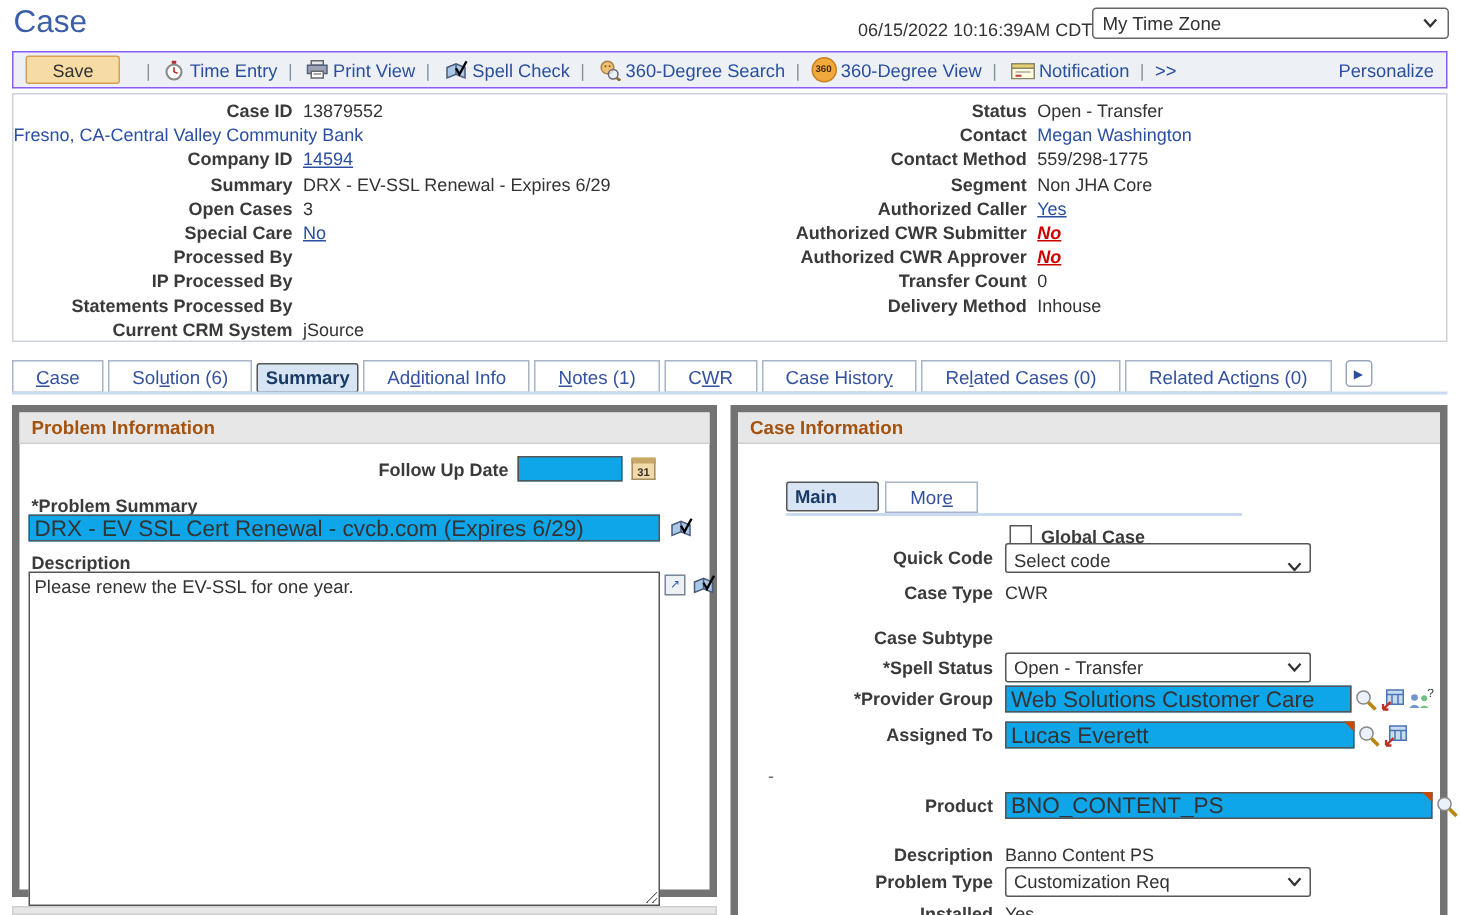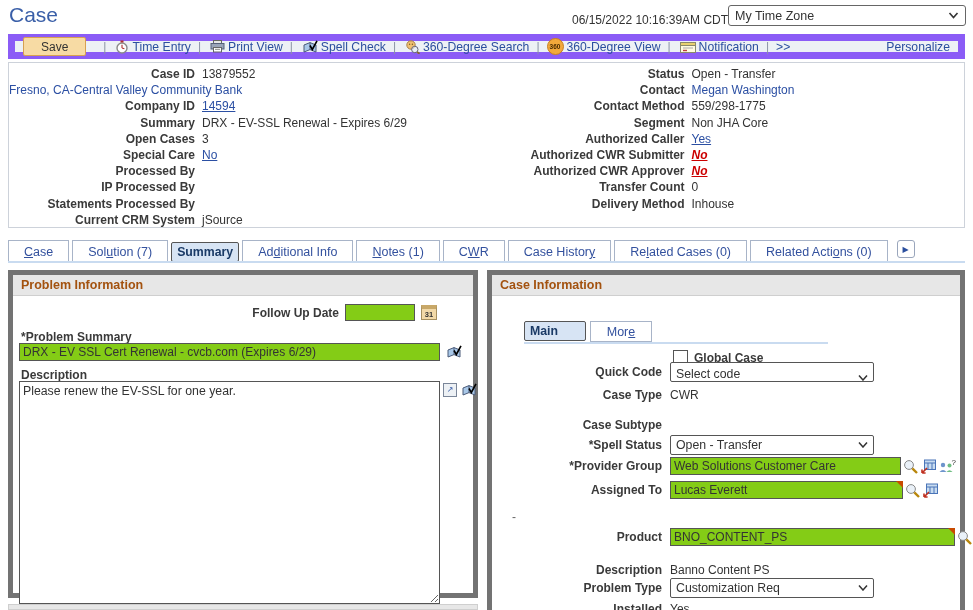--- a/index.html
+++ b/index.html
@@ -6,21 +6,21 @@
   body{width:973px;height:610px;position:relative;overflow:hidden;background:#fff;
        font-family:"Liberation Sans",sans-serif;font-size:12px;color:#333;}
   
   .title{position:absolute;left:9px;top:3px;font-size:21px;color:#3A5FA8;font-weight:400;}
   .datetime{position:absolute;left:572px;top:13px;font-size:12px;color:#333;}
   .tz-select{position:absolute;left:728px;top:5px;width:238px;height:21px;border:1px solid #666;
              border-radius:3px;background:#fff;display:flex;align-items:center;
              justify-content:space-between;padding:0 6px;box-sizing:border-box;font-size:12.5px;cursor:default;}
   
   .toolbar{position:absolute;left:8px;top:34px;width:957px;height:25px;background:#EDF1F5;
-           border:7px solid #8b5cf6;box-sizing:border-box;display:flex;align-items:center;
+           border:1px solid #8b5cf6;box-sizing:border-box;display:flex;align-items:center;
            padding:0 8px;gap:7px;}
   .save-btn{height:19px;padding:0 17px;background:#F7DBA4;border:1px solid #D8A050;border-radius:2px;
             font-size:12px;color:#333;font-family:inherit;cursor:pointer;margin-right:10px;}
   .tsep{color:#8a93a5;}
   .tlink{color:#2B4F9E;display:flex;align-items:center;gap:3px;cursor:pointer;font-size:12.2px;}
   .personalize{margin-left:auto;color:#2B4F9E;cursor:pointer;}
   .badge360{width:15px;height:15px;border-radius:50%;background:#F2A93B;border:1px solid #C87F20;
             color:#4a2c00;font-size:6.5px;font-weight:bold;display:inline-flex;align-items:center;justify-content:center;}
   
   .details{position:absolute;left:8px;top:62px;width:957px;height:166px;border:1px solid #CDD2DA;
@@ -46,22 +46,22 @@
   
   .panel{position:absolute;top:270px;background:#fff;border:5px solid #737373;box-sizing:border-box;}
   .panel.pleft{left:8px;width:470px;height:328px;}
   .panel.pright{left:487px;width:478px;height:345px;}
   .phead{height:20px;background:#E7E7E7;border-bottom:1px solid #CFCFCF;display:flex;align-items:center;
          padding:0 8px;font-weight:bold;color:#A3520F;font-size:12.5px;}
   .pbody{position:relative;}
   
   .fud-row{position:absolute;top:8px;right:36px;display:flex;align-items:center;gap:6px;}
   .blabel{font-weight:bold;color:#3a3a3a;}
-  .inp{border:1px solid #555;height:18px;box-sizing:border-box;font-size:12px;padding:0 3px;
-       font-family:inherit;color:#333;background:#84cc16;}
+  .inp{border:1px solid #555;height:18px;box-sizing:border-box;font-size:15px;padding:0 3px;
+       font-family:inherit;color:#333;background:#0ea5e9;}
   .cal-icon{width:16px;height:15px;background:#F2D9A8;border:1px solid #A69060;border-top:4px solid #C8A868;
             font-size:7.5px;font-weight:bold;color:#333;display:inline-flex;align-items:center;justify-content:center;cursor:pointer;box-sizing:border-box;}
   .ps-label{position:absolute;left:8px;top:34px;}
   .ps-row{position:absolute;left:6px;top:47px;display:flex;align-items:center;gap:4px;}
   .desc-label{position:absolute;left:8px;top:72px;}
   .desc-area{position:absolute;left:6px;top:85px;width:421px;height:223px;border:1px solid #555;
              font-family:inherit;font-size:12.3px;padding:2px 3px;box-sizing:border-box;resize:both;color:#333;}
   .desc-icons{position:absolute;left:430px;top:87px;display:flex;gap:2px;align-items:flex-start;}
   .expand-icon{width:12px;height:12px;border:1px solid #7A8699;color:#3A5FA8;font-size:8px;line-height:11px;
                text-align:center;background:#EDF1F5;cursor:pointer;}
@@ -242,21 +242,21 @@
       </div>
     <div class="drow">
         <span class="dlabel">Delivery Method</span>
         <span class="dvalue">Inhouse</span>
       </div>
   </div>
 </div>
 
 <div class="tabbar">
   <div class="tab"><span class="akey">C</span><span>ase</span></div>
-  <div class="tab"><span>Sol</span><span class="akey">u</span><span>tion (7)</span></div>
+  <div class="tab"><span>Sol</span><span class="akey">u</span><span>tion (6)</span></div>
   <div class="tab sel">
       <span>Summary</span>
     </div>
   <div class="tab"><span>Ad</span><span class="akey">d</span><span>itional Info</span></div>
   <div class="tab"><span class="akey">N</span><span>otes (1)</span></div>
   <div class="tab"><span>C</span><span class="akey">W</span><span>R</span></div>
   <div class="tab"><span>Case Histor</span><span class="akey">y</span></div>
   <div class="tab"><span>Re</span><span class="akey">l</span><span>ated Cases (0)</span></div>
   <div class="tab"><span>Related Acti</span><span class="akey">o</span><span>ns (0)</span></div>
   <div class="tab-next">▶</div>

